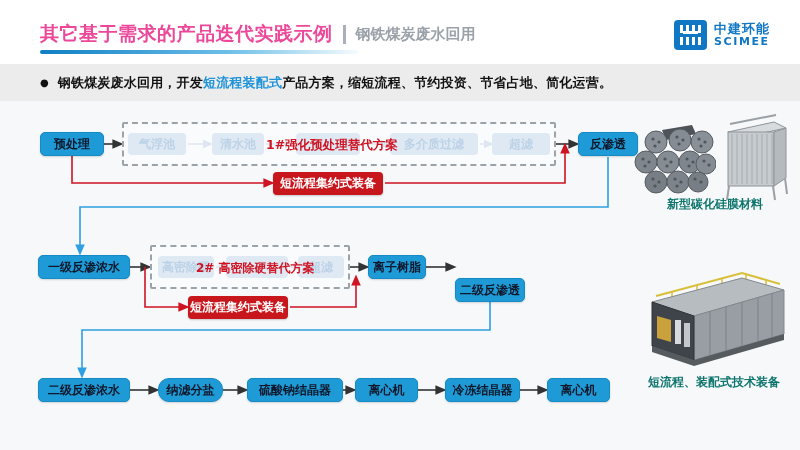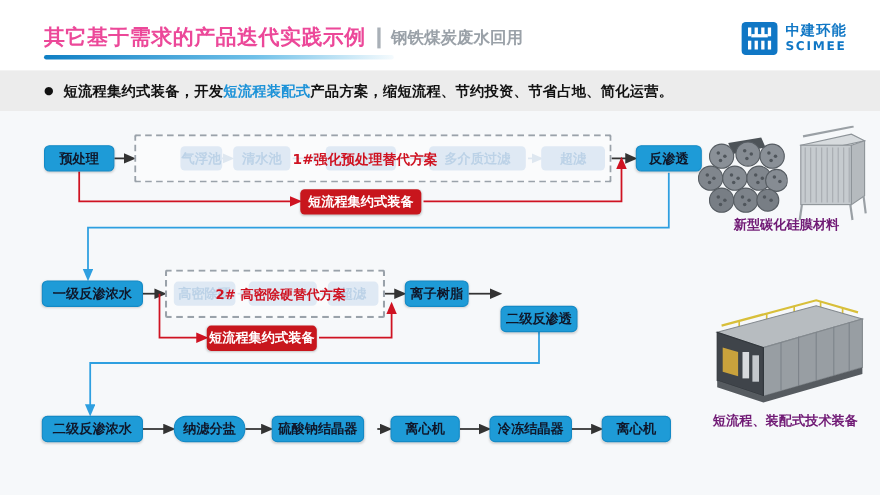--- a/index.html
+++ b/index.html
@@ -17,21 +17,21 @@
   .underline{position:absolute;left:40px;top:50px;width:318px;height:4px;border-radius:2px;background:linear-gradient(90deg,#0f7fc4,#6fc0e8 60%,rgba(190,227,245,.15));}
   .logo{position:absolute;left:674px;top:20px;display:flex;align-items:center;}
   .logotext{margin-left:7px;line-height:1.05;}
   .logotext .cn{font-size:13px;font-weight:800;color:#1077c5;letter-spacing:1px;}
   .logotext .en{font-size:11px;font-weight:700;color:#1077c5;letter-spacing:1.6px;}
   .box{position:absolute;height:24px;background:#1e9bd7;border:1px solid #148ac6;border-radius:5px;color:#0f172a;font-size:12px;font-weight:700;display:flex;align-items:center;justify-content:center;white-space:nowrap;box-sizing:border-box;box-shadow:0 1px 2px rgba(0,0,0,.15);}
   .dashedbox{position:absolute;border:2px dashed #9aa2aa;border-radius:2px;background:rgba(255,255,255,.45);box-sizing:border-box;}
   .ghost{position:absolute;height:22px;background:#dfe9f4;border-radius:4px;color:#bcd2e7;font-size:12px;font-weight:700;display:flex;align-items:center;justify-content:center;white-space:nowrap;}
   .redlabel{position:absolute;color:#cf1322;font-weight:800;white-space:nowrap;}
   .redbox{position:absolute;height:23px;background:#c8161d;border-radius:4px;color:#fff;font-size:12px;font-weight:700;display:flex;align-items:center;justify-content:center;white-space:nowrap;box-shadow:0 1px 2px rgba(0,0,0,.2);}
-  .caption{position:absolute;font-size:12px;font-weight:700;color:#701a75;text-align:center;white-space:nowrap;}
+  .caption{position:absolute;font-size:12px;font-weight:700;color:#0f766e;text-align:center;white-space:nowrap;}
   svg.wires{position:absolute;left:0;top:0;pointer-events:none;}
 </style>
 </head>
 <body>
 
 <div class="slide">
 
   <div class="titlewrap">
     <span class="title">其它基于需求的产品迭代实践示例</span>
     <span class="tsep"></span>
@@ -50,21 +50,21 @@
       <rect x="9" y="11" width="15" height="3" fill="#fff"></rect>
     </svg>
     <div class="logotext">
       <div class="cn">中建环能</div>
       <div class="en">SCIMEE</div>
     </div>
   </div>
 
   <div class="band">
     <span class="dot">●</span>
-    <span class="txt"><span>短流程集约式装备，开发</span><span class="hl">短流程装配式</span><span>产品方案，缩短流程、节约投资、节省占地、简化运营。</span></span>
+    <span class="txt"><span>钢铁煤炭废水回用，开发</span><span class="hl">短流程装配式</span><span>产品方案，缩短流程、节约投资、节省占地、简化运营。</span></span>
   </div>
 
   <div class="content"></div>
 
   <svg class="wires" width="800" height="450">
     <defs>
       <marker id="mB" markerWidth="9" markerHeight="8" refX="1" refY="3" orient="auto">
           <path d="M0,0 L7,3 L0,6 z" fill="#333"></path>
         </marker>
       <marker id="mG" markerWidth="9" markerHeight="8" refX="1" refY="3" orient="auto">
@@ -105,42 +105,42 @@
 
     <line x1="130" y1="390" x2="150" y2="390" stroke="#333" stroke-width="1.6" marker-end="url(#mB)"></line>
     <line x1="223" y1="390" x2="239" y2="390" stroke="#333" stroke-width="1.6" marker-end="url(#mB)"></line>
     <line x1="343" y1="390" x2="347" y2="390" stroke="#333" stroke-width="1.6" marker-end="url(#mB)"></line>
     <line x1="418" y1="390" x2="437" y2="390" stroke="#333" stroke-width="1.6" marker-end="url(#mB)"></line>
     <line x1="520" y1="390" x2="539" y2="390" stroke="#333" stroke-width="1.6" marker-end="url(#mB)"></line>
   </svg>
 
   <div class="box" style="left:40px;top:132px;width:64px;">预处理</div>
   <div class="dashedbox" style="left:122px;top:122px;width:434px;height:44px;"></div>
-  <div class="ghost" style="left:128px;top:133px;width:38px;margin-left:36px;">气浮池</div>
+  <div class="ghost" style="left:128px;top:133px;width:58px;">气浮池</div>
   <div class="ghost" style="left:212px;top:133px;width:52px;">清水池</div>
   <div class="ghost" style="left:296px;top:133px;width:64px;"></div>
   <div class="ghost" style="left:390px;top:133px;width:88px;">多介质过滤</div>
   <div class="ghost" style="left:492px;top:133px;width:58px;">超滤</div>
   <div class="redlabel" style="left:266px;top:137px;font-size:12.5px;">1#强化预处理替代方案</div>
   <div class="box" style="left:578px;top:132px;width:60px;">反渗透</div>
   <div class="redbox" style="left:273px;top:172px;width:110px;">短流程集约式装备</div>
 
   <div class="box" style="left:38px;top:255px;width:92px;">一级反渗浓水</div>
   <div class="dashedbox" style="left:150px;top:245px;width:200px;height:44px;"></div>
   <div class="ghost" style="left:158px;top:256px;width:56px;">高密除硬</div>
   <div class="ghost" style="left:226px;top:256px;width:62px;"></div>
   <div class="ghost" style="left:298px;top:256px;width:46px;">超滤</div>
   <div class="redlabel" style="left:196px;top:260px;font-size:12px;">2# 高密除硬替代方案</div>
   <div class="box" style="left:368px;top:255px;width:58px;">离子树脂</div>
   <div class="box" style="left:455px;top:255px;width:70px;margin-top:23px;">二级反渗透</div>
   <div class="redbox" style="left:188px;top:296px;width:100px;">短流程集约式装备</div>
 
   <div class="box" style="left:38px;top:378px;width:92px;">二级反渗浓水</div>
   <div class="box" style="left:158px;top:378px;width:65px;border-radius:11px;">纳滤分盐</div>
-  <div class="box" style="left:247px;top:378px;width:84px;">硫酸钠结晶器</div>
+  <div class="box" style="left:247px;top:378px;width:96px;">硫酸钠结晶器</div>
   <div class="box" style="left:355px;top:378px;width:63px;">离心机</div>
   <div class="box" style="left:445px;top:378px;width:75px;">冷冻结晶器</div>
   <div class="box" style="left:547px;top:378px;width:63px;">离心机</div>
 
   <svg style="position:absolute;left:634px;top:124px;" width="82" height="74" viewBox="0 0 82 74">
     <polygon points="28,6 58,1 62,10 32,16" fill="#4d5358"></polygon>
     <g stroke="#565c62" stroke-width="1">
       <circle cx="22" cy="18" r="11" fill="#8a9097"></circle>
         <circle cx="46" cy="16" r="11" fill="#868c93"></circle>
         <circle cx="68" cy="18" r="11" fill="#8a9097"></circle>

